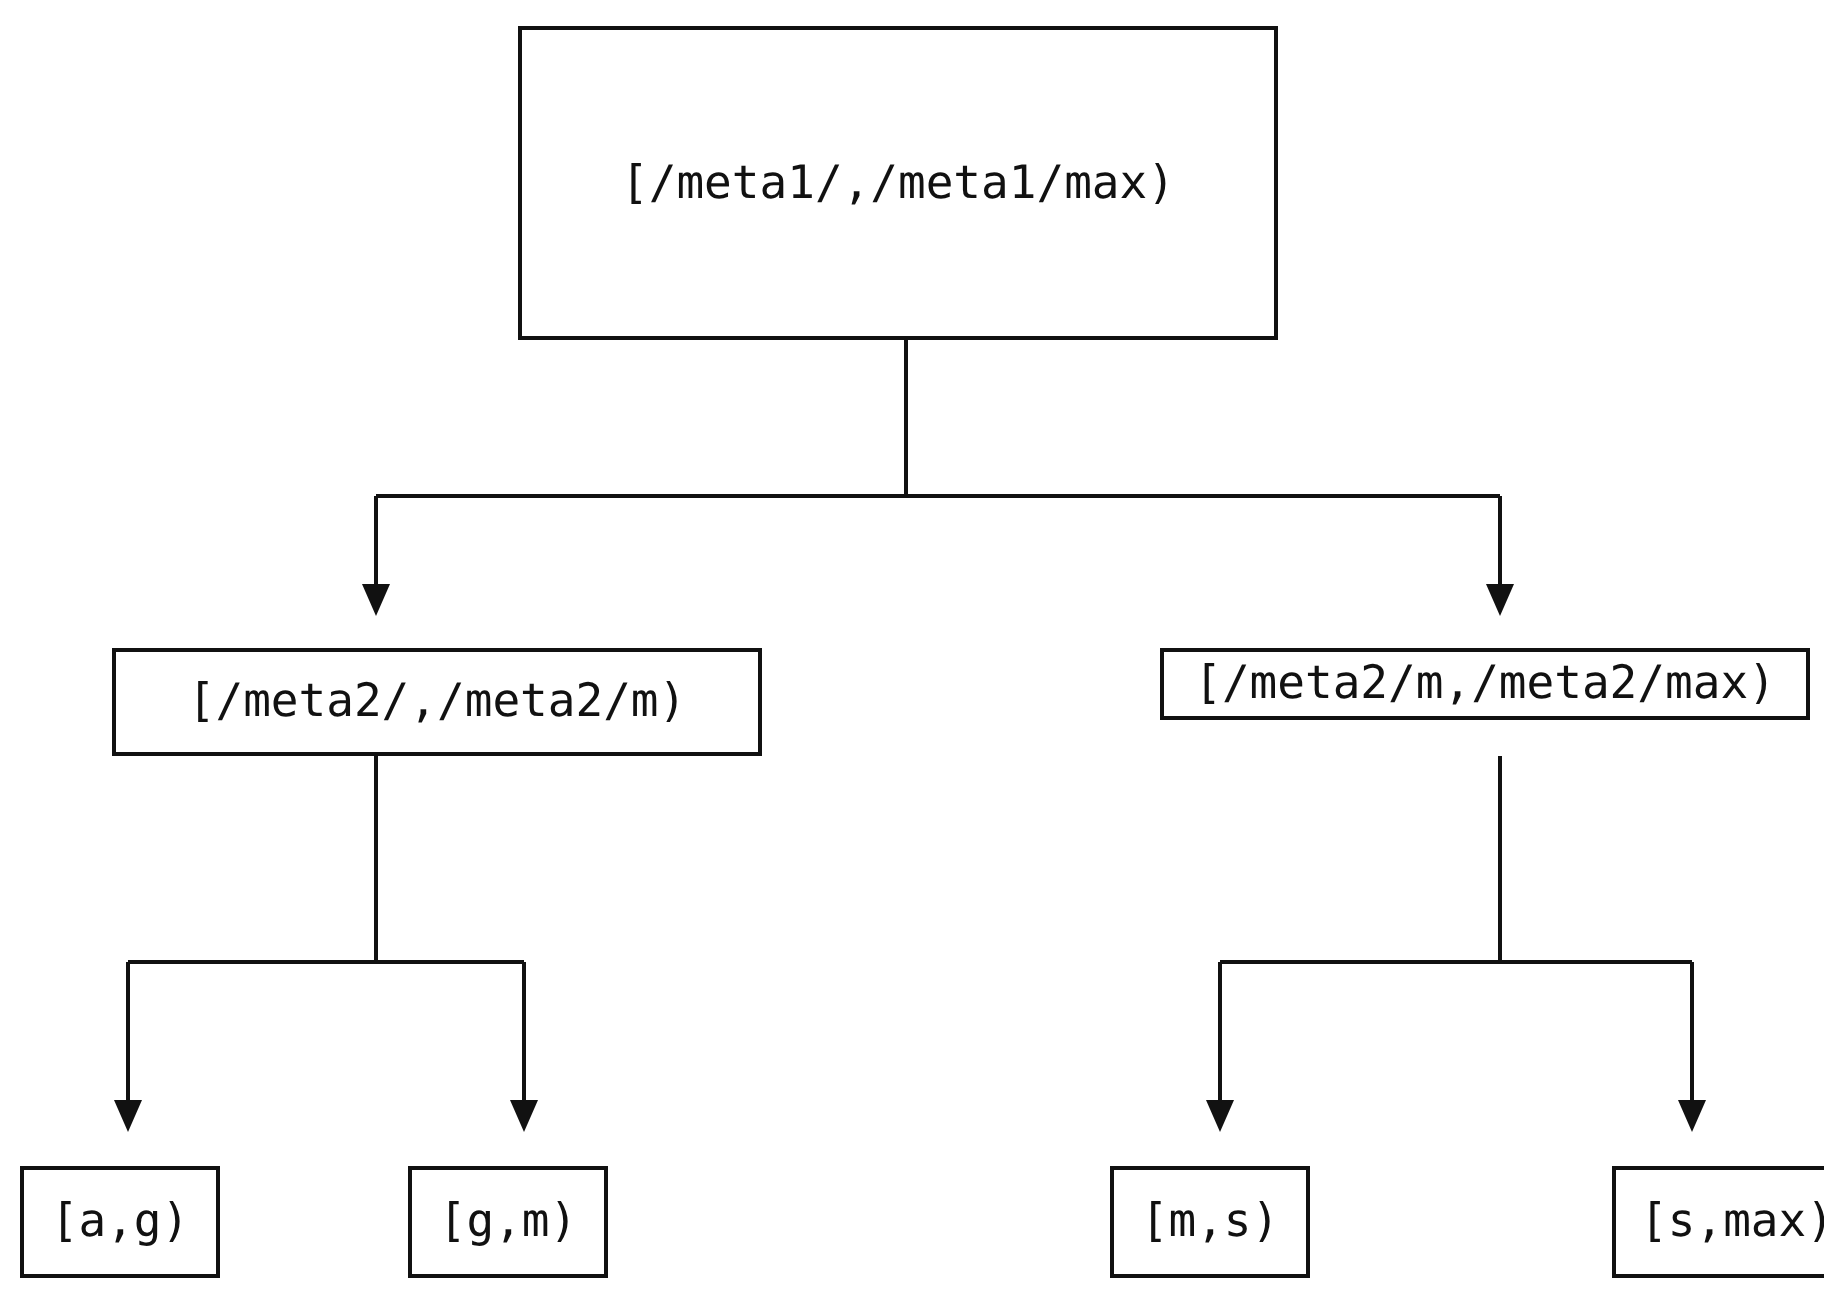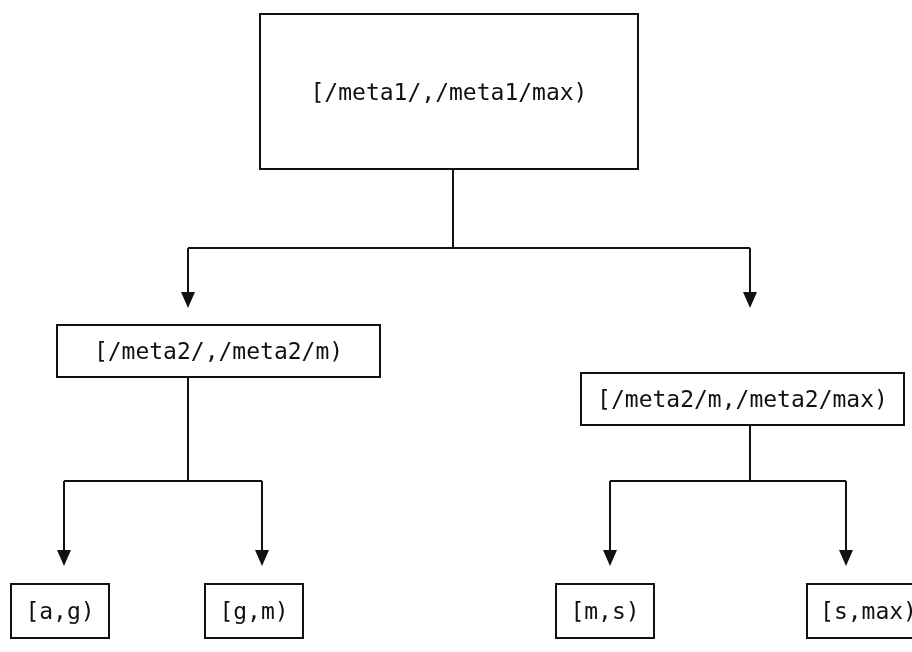--- a/index.html
+++ b/index.html
@@ -31,21 +31,21 @@
     color: #111111;
     display: flex;
     align-items: center;
     justify-content: center;
     font-size: 23px;
     letter-spacing: 0;
     white-space: nowrap;
   }
   .node-root   { left: 259px; top: 13px;  width: 380px; height: 157px; }
   .node-l2l    { left: 20px;  top: 324px; width: 325px; height: 54px; margin-left: 36px;  }
-  .node-l2r    { left: 580px; top: 324px; width: 325px; height: 54px; margin-top: 48px;  }
+  .node-l2r    { left: 580px; top: 324px; width: 325px; height: 36px;  }
   .node-ag     { left: 10px;  top: 583px; width: 100px; height: 56px;  }
   .node-gm     { left: 204px; top: 583px; width: 100px; height: 56px;  }
   .node-ms     { left: 555px; top: 583px; width: 100px; height: 56px;  }
   .node-smax   { left: 778px; top: 583px; width: 125px; height: 56px; margin-left: 28px;  }
 </style>
 </head>
 <body>
 
 <div class="canvas">
 

